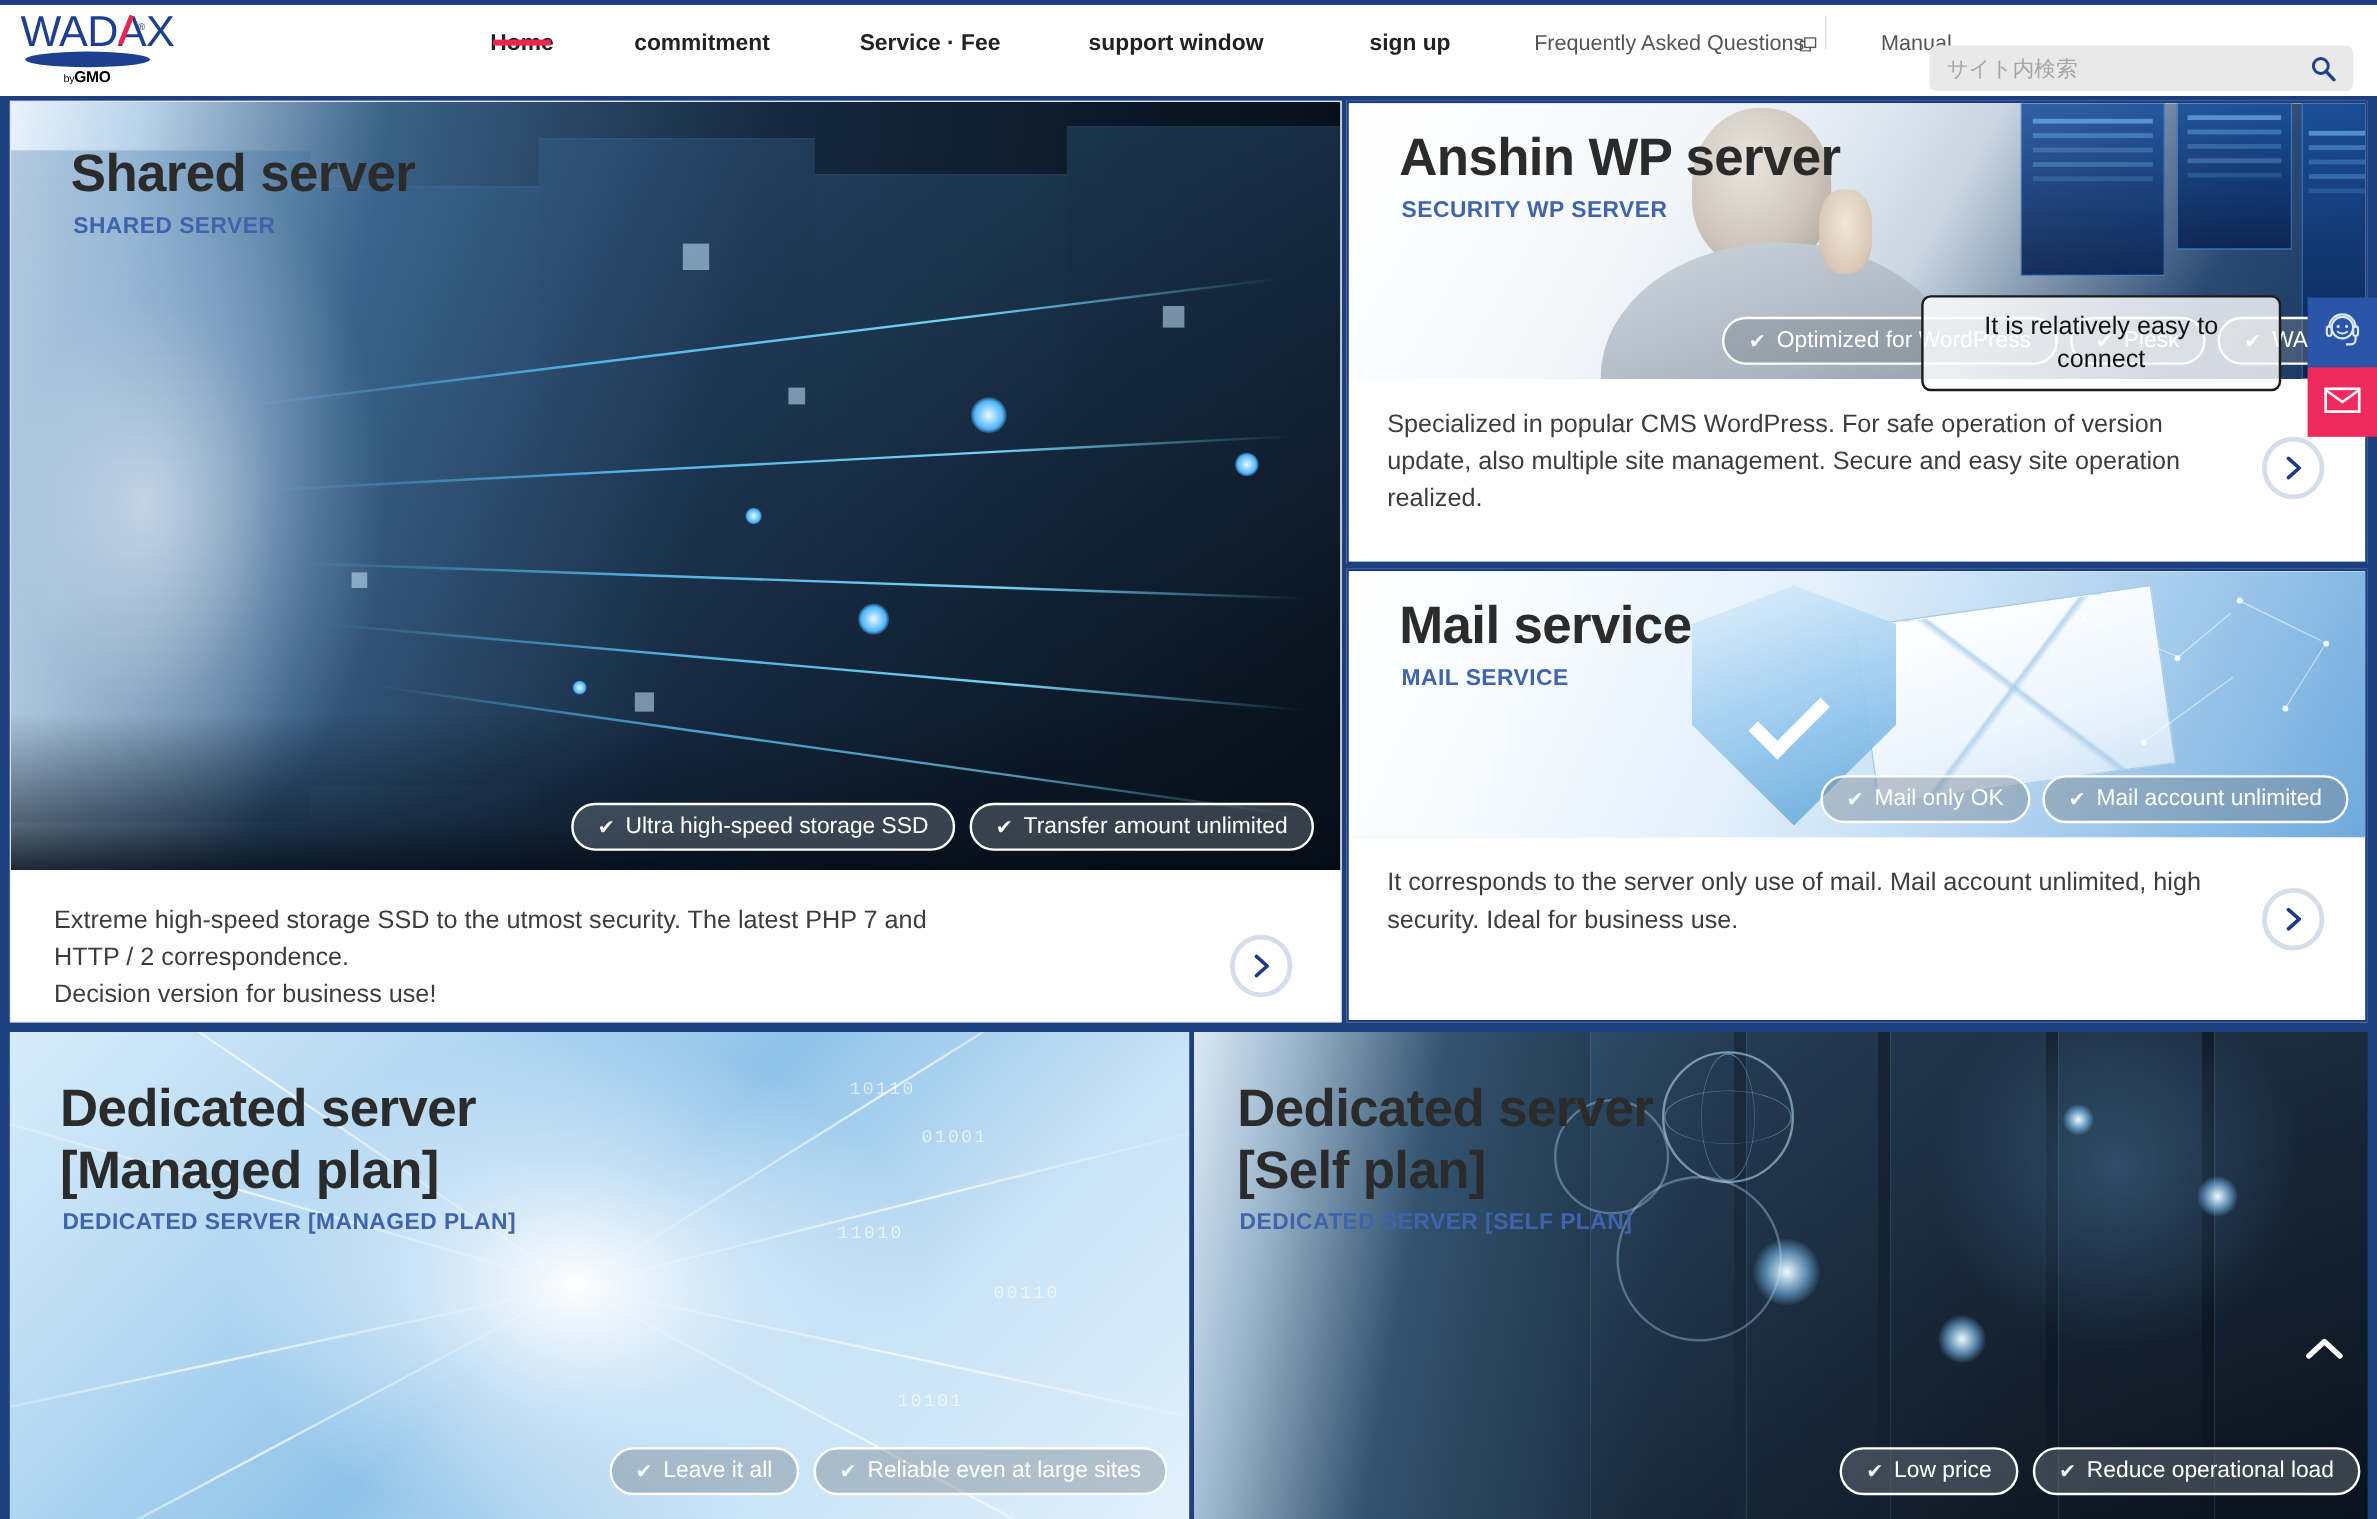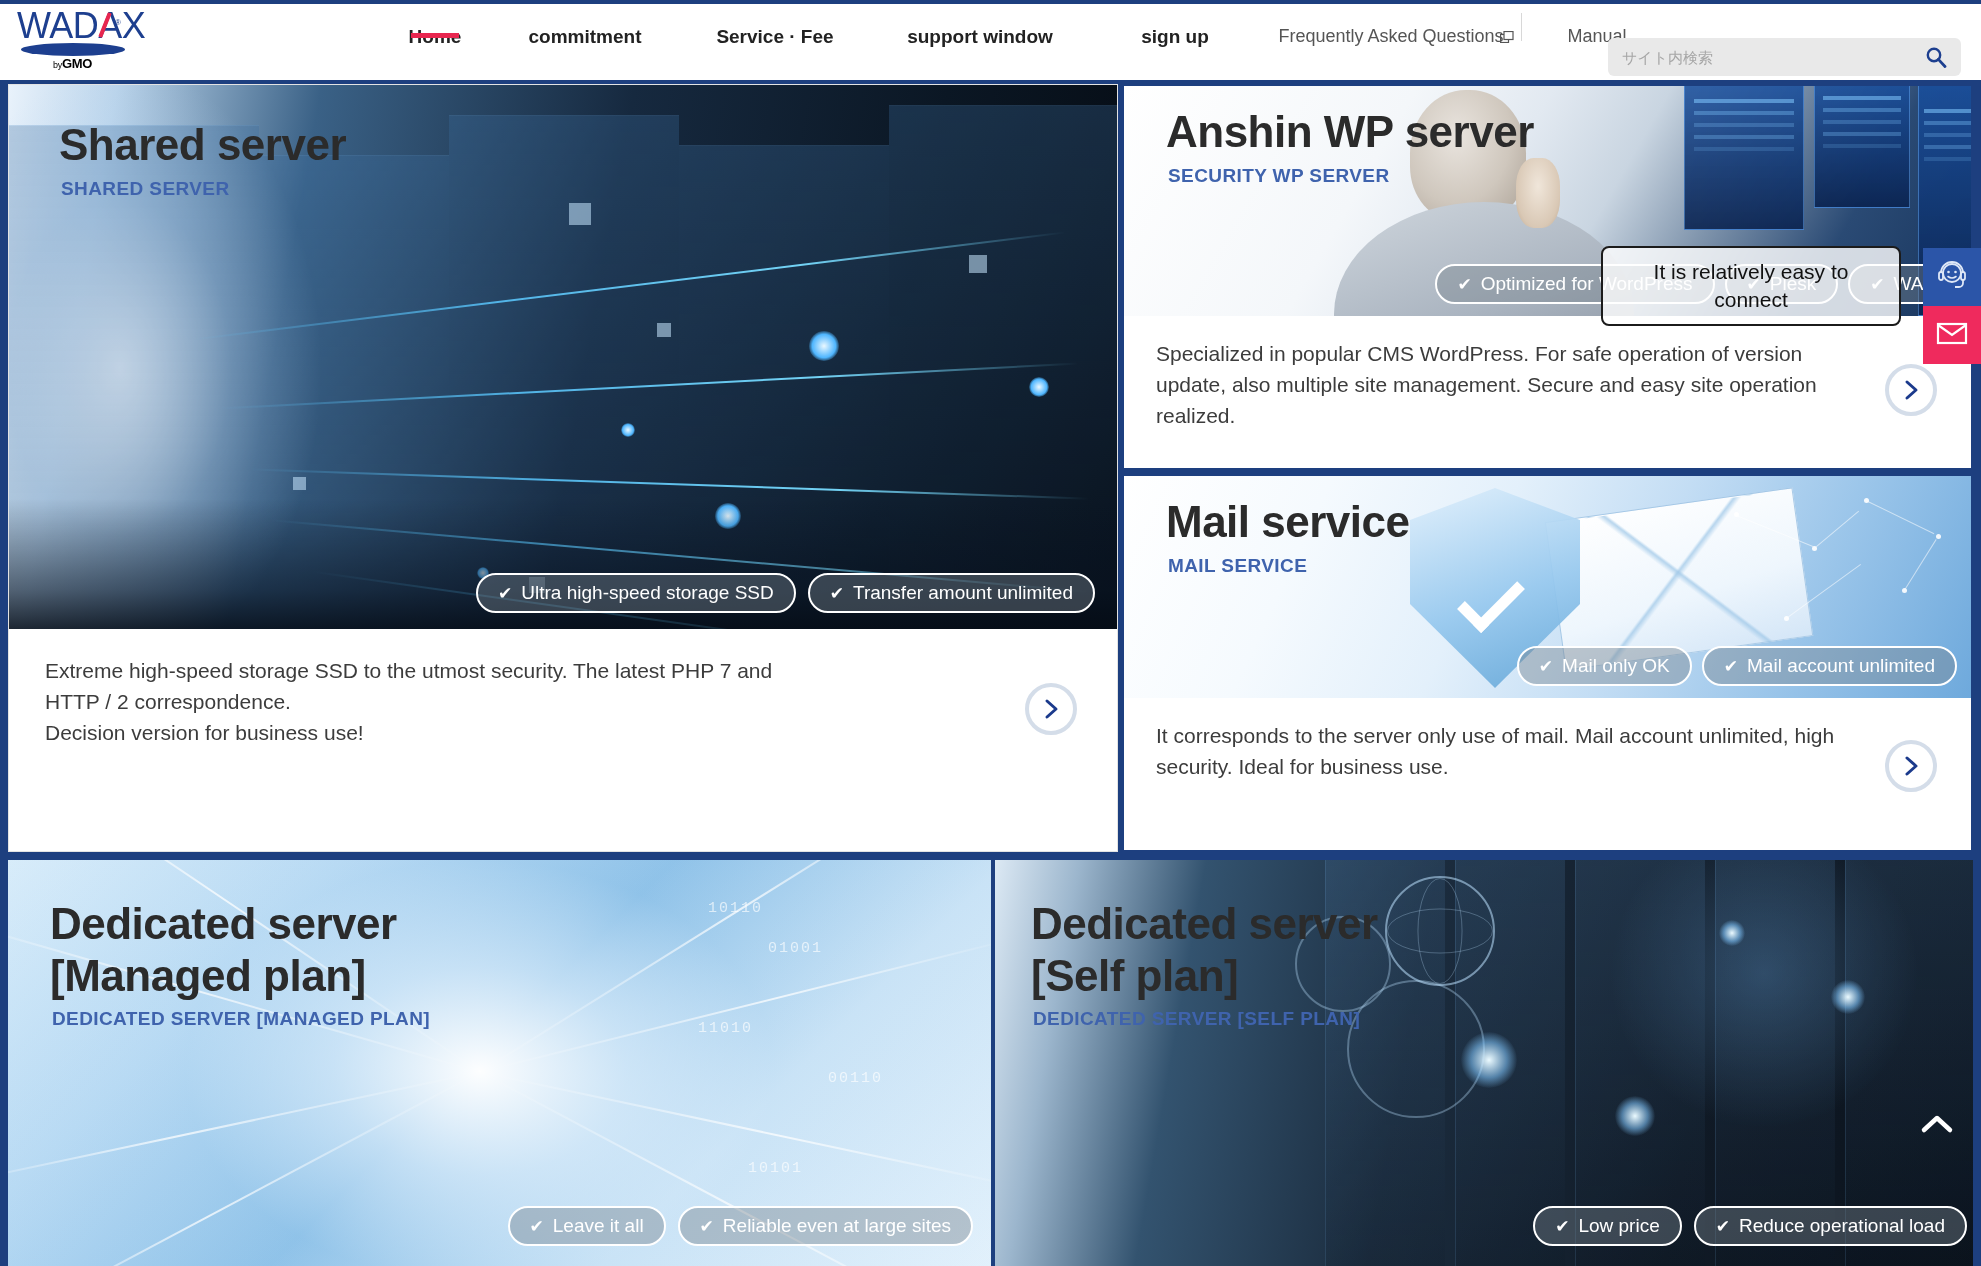--- a/index.html
+++ b/index.html
@@ -91,21 +91,21 @@
   .search-box {
     position: absolute; right: 20px; top: 34px;
     width: 353px; height: 38px;
     background: #e9e9e9;
     border-radius: 6px;
     display: flex; align-items: center;
     padding: 0 14px;
   }
   .search-input {
     flex: 1; border: none; background: transparent; outline: none;
-    font-size: 15px; color: #333;
+    font-size: 18px; color: #333;
     font-family: "Liberation Sans", sans-serif;
   }
   .search-input::placeholder { color: #a6a6a6; }
   .search-icon { width: 22px; height: 22px; flex: none; }
 
   
   .main {
     position: absolute; left: 0; top: 80px;
     width: 1981px; height: 1186px;
   }
@@ -163,21 +163,21 @@
     border: 4px solid #d4dde9;
     background: #ffffff;
     display: flex; align-items: center; justify-content: center;
     cursor: pointer;
   }
   .arrow-btn svg { width: 22px; height: 22px; }
 
   
   #card-shared { left: 8px; top: 4px; width: 1110px; height: 768px;
                  border: 1px solid #e3e3e3; }
-  #card-shared .card-media { height: 544px; background: #0a1b2e; }
+  #card-shared .card-media { height: 640px; background: #0a1b2e; }
   #card-shared .card-subtitle { top: 93px; }
   #card-shared .arrow-btn { right: 40px; top: 54px; }
 
   #card-wp { left: 1122px; top: 4px; width: 851px; height: 386px;
              border: 2px solid #1d3f7f; }
   #card-wp .card-media { height: 230px; background: #cfd8e2; }
   #card-wp .card-title { left: 42px; top: 20px; }
   #card-wp .card-subtitle { left: 44px; top: 79px; }
   #card-wp .badges { right: 14px; bottom: 12px; gap: 10px; }
   #card-wp .card-body { padding: 22px 120px 20px 32px; }

